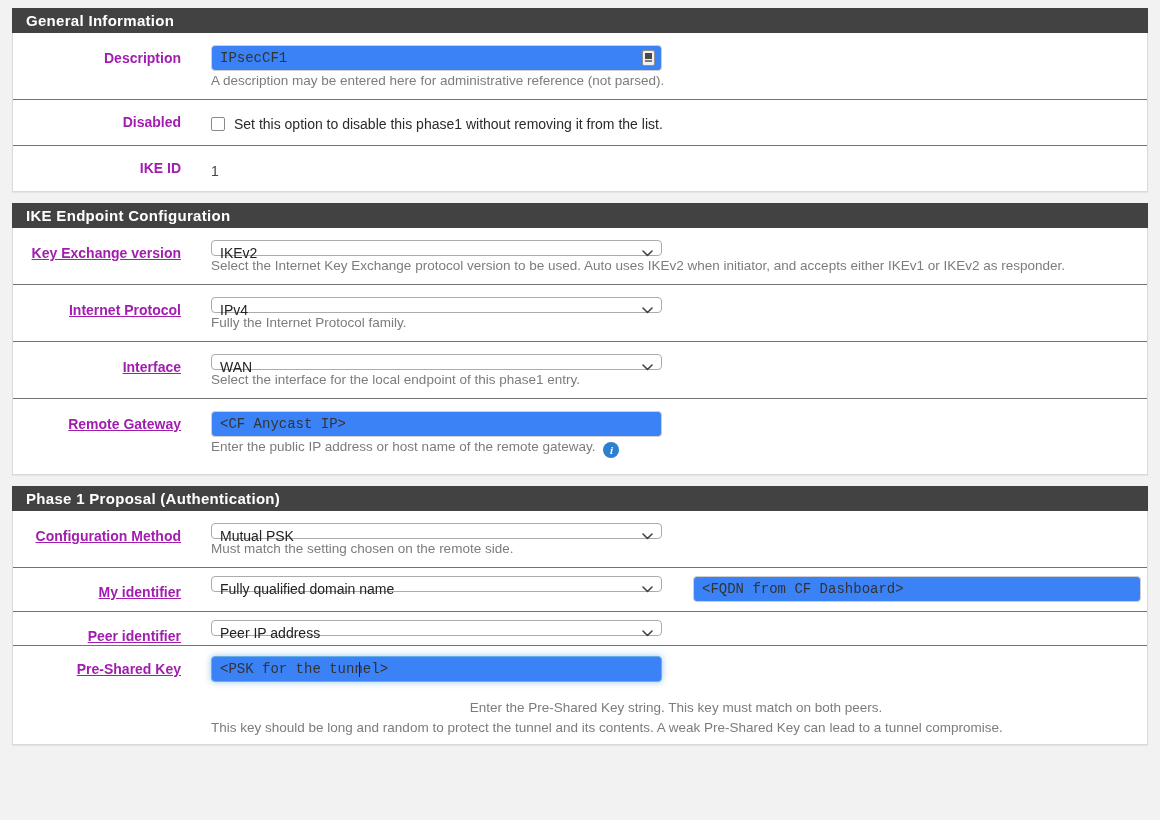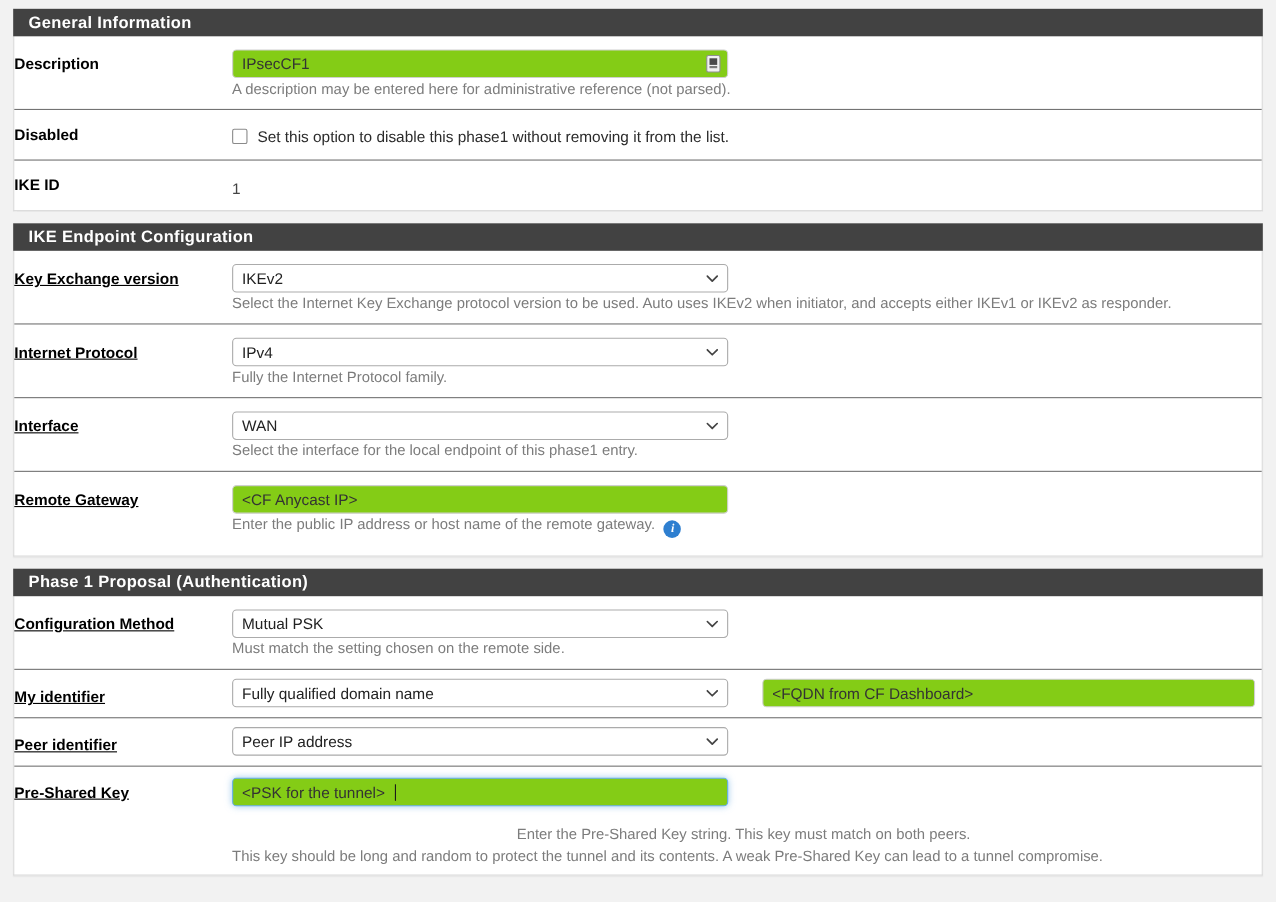--- a/index.html
+++ b/index.html
@@ -28,43 +28,44 @@
     line-height:17px;
     margin:0 -1px;
   }
 
   .row { display:flex; align-items:flex-start; }
   .row + .row { border-top:1px solid #737373; }
 
   .label-col {
     width:198px;
     flex:0 0 198px;
+    text-align:right;
     padding:17px 30px 0 0;
     font-weight:bold;
     font-size:14px;
-    color:#000000;
+    color:#a21caf;
     line-height:16px;
   }
   .label-col.sm { padding-top:14px; }
   .u { text-decoration:underline; }
 
   .content-col { flex:1; padding:12px 6px 8px 0; }
   .content-col.sm { padding:12px 6px 12px 0; }
 
   .ctl { width:451px; }
 
   input.text {
     height:26px;
     border:1px solid #cfcfcf;
     border-radius:4px;
     padding:0 26px 0 8px;
     font-size:14px;
-    font-family:Liberation Sans, sans-serif;
+    font-family:Liberation Mono, monospace;
     color:#333;
-    background:#84cc16;
+    background:#3b82f6;
     outline:none;
     display:block;
   }
   input.text.plain { padding-right:8px; }
 
   .input-wrap { position:relative; }
 
   
   .autofill-icon {
     position:absolute; right:7px; top:5px;
@@ -77,21 +78,21 @@
     width:7px; height:6px; background:#4a4a4a;
   }
   .autofill-icon::after {
     content:""; position:absolute; left:2px; bottom:3px;
     width:7px; height:2px; background:#7a7a7a;
   }
 
   
   .select {
     position:relative;
-    height:26px;
+    height:16px;
     border:1px solid #ababab;
     border-radius:4px;
     background:#fff;
     cursor:default;
   }
   .sel-text {
     display:block;
     padding:0 24px 0 8px;
     line-height:24px;
     font-size:14px;

